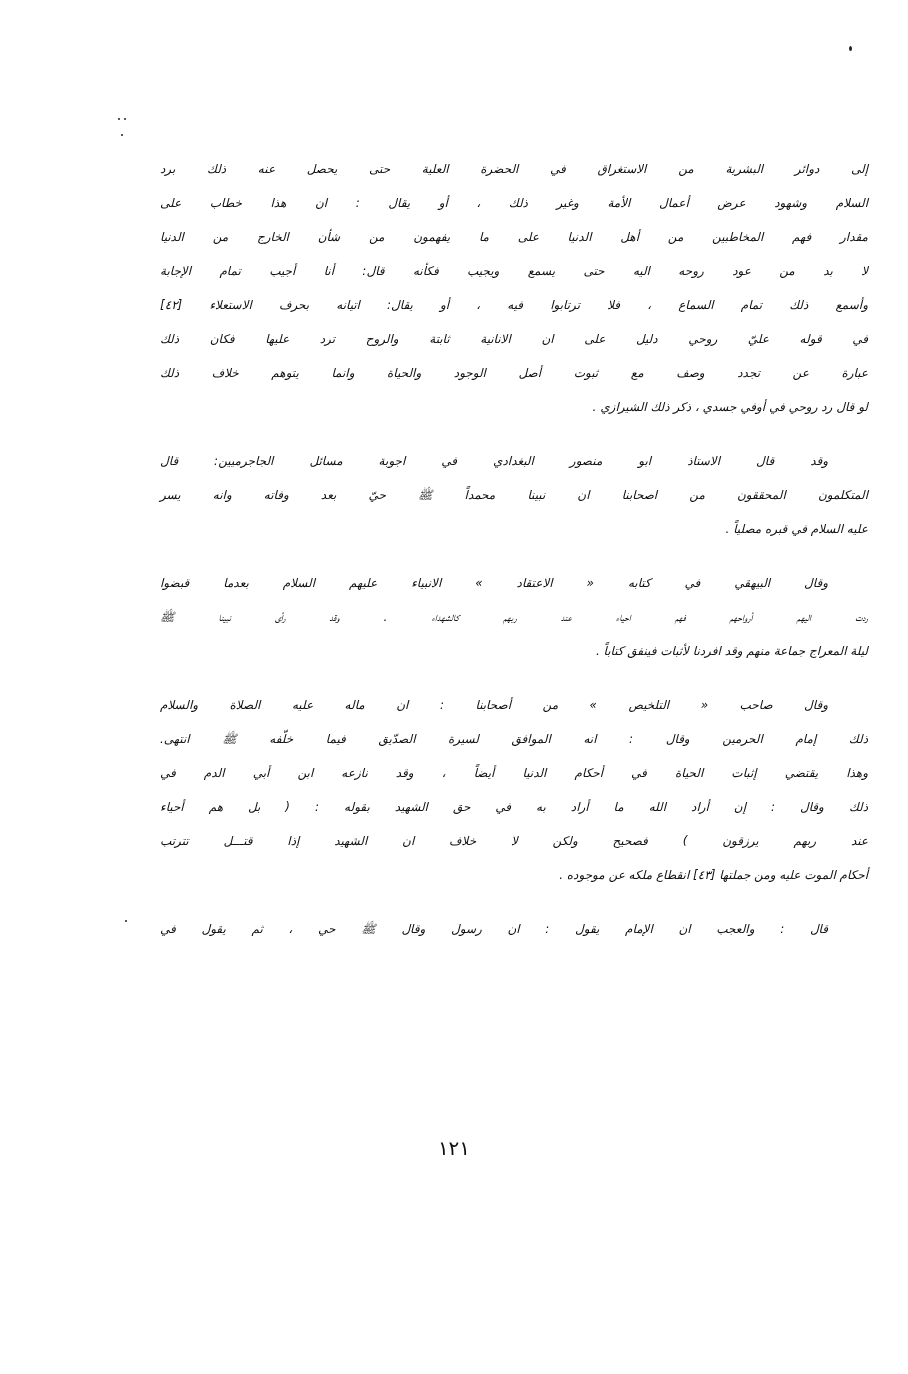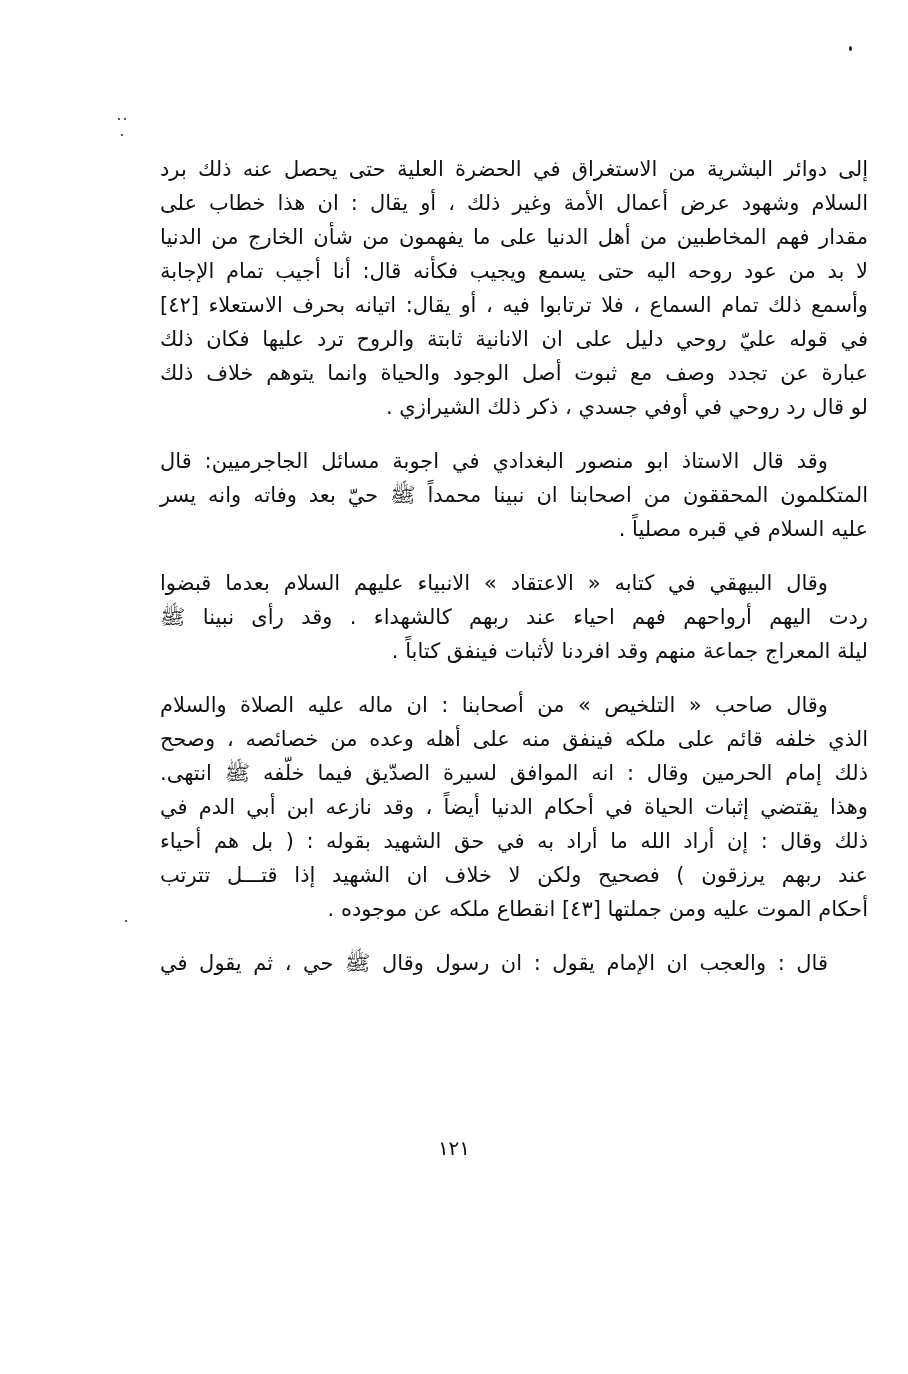--- a/index.html
+++ b/index.html
@@ -7,22 +7,22 @@
     .page {
       position: absolute; left: 0; top: 0; width: 908px; height: 1374px;
       background: #ffffff; color: #111111;
       font-family: "DejaVu Sans", sans-serif;
     }
     .text-block {
       position: absolute; left: 160px; top: 152px; width: 708px;
       direction: rtl;
     }
     .line {
-      height: 34px; line-height: 34px; font-size: 21px; white-space: nowrap;
-      text-align: justify; text-align-last: justify; letter-spacing: 0;
+      height: 34px; line-height: 34px; font-size: 12px; white-space: nowrap;
+      text-align: justify; text-align-last: justify; letter-spacing: 0; font-style: italic;
     }
     .line.last { text-align-last: right; }
     .line.indent { padding-right: 40px; }
     .para-gap { height: 20px; }
     .page-number {
       position: absolute; left: 0; width: 908px; top: 1136px; text-align: center;
       font-size: 20px; font-family: "DejaVu Sans", sans-serif; color: #111;
       direction: rtl;
     }
     .speck { position: absolute; background: #222; border-radius: 50%; }
@@ -60,21 +60,20 @@
 
     <div>
       <div class="line indent">وقال البيهقي في كتابه « الاعتقاد » الانبياء عليهم السلام بعدما قبضوا</div>
       <div class="line">ردت اليهم أرواحهم فهم احياء عند ربهم كالشهداء . وقد رأى نبينا ﷺ</div>
       <div class="line last">ليلة المعراج جماعة منهم وقد افردنا لأثبات فينفق كتاباً .</div>
     </div>
     <div class="para-gap"></div>
 
     <div>
       <div class="line indent">وقال صاحب « التلخيص » من أصحابنا : ان ماله عليه الصلاة والسلام</div>
-      <div class="line">الذي خلفه قائم على ملكه فينفق منه على أهله وعده من خصائصه ، وصحح</div>
       <div class="line">ذلك إمام الحرمين وقال : انه الموافق لسيرة الصدّيق فيما خلّفه ﷺ انتهى.</div>
       <div class="line">وهذا يقتضي إثبات الحياة في أحكام الدنيا أيضاً ، وقد نازعه ابن أبي الدم في</div>
       <div class="line">ذلك وقال : إن أراد الله ما أراد به في حق الشهيد بقوله : ( بل هم أحياء</div>
       <div class="line">عند ربهم يرزقون ) فصحيح ولكن لا خلاف ان الشهيد إذا قتـــل تترتب</div>
       <div class="line last">أحكام الموت عليه ومن جملتها [٤٣] انقطاع ملكه عن موجوده .</div>
     </div>
     <div class="para-gap"></div>
 
     <div>
       <div class="line indent">قال : والعجب ان الإمام يقول : ان رسول وقال ﷺ حي ، ثم يقول في</div>

